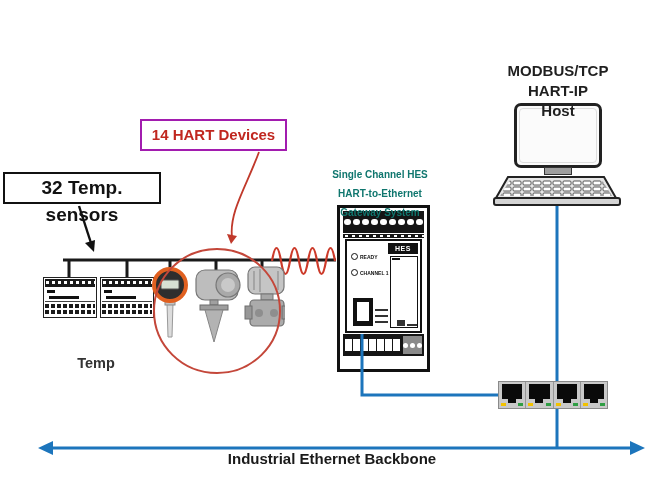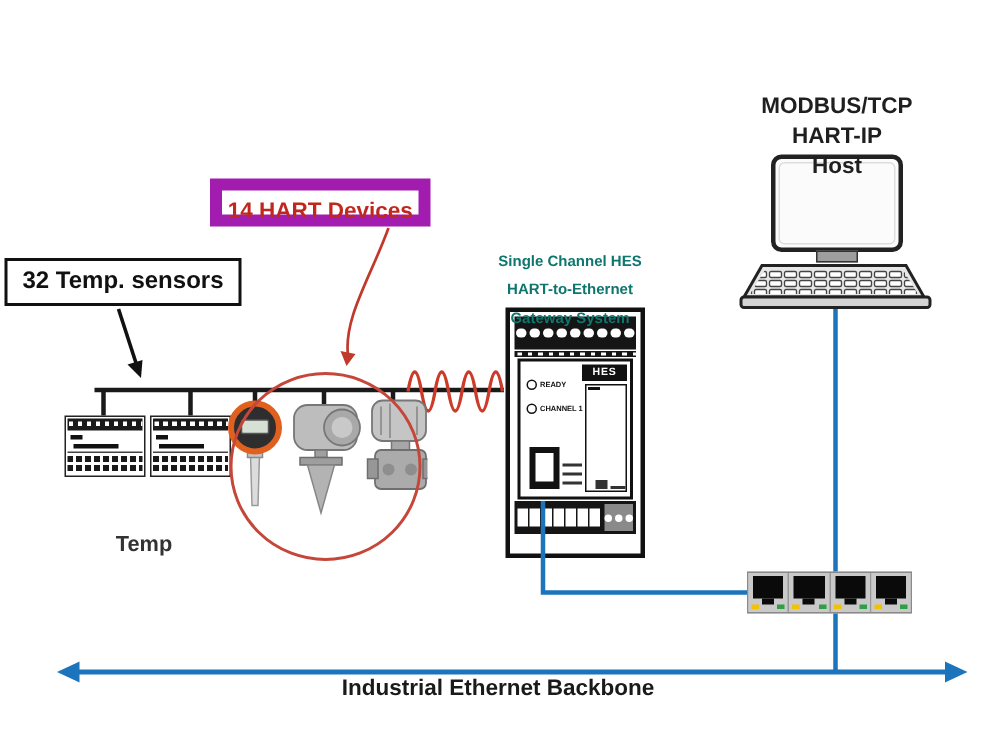--- a/index.html
+++ b/index.html
@@ -3,22 +3,22 @@
 <meta charset="utf-8">
 <style>
   * { margin:0; padding:0; box-sizing:border-box; }
   body { background:#fff; font-family:"Liberation Sans", sans-serif; }
   .canvas { position:relative; width:663px; height:490px; background:#fff; overflow:hidden; }
   svg.layer { position:absolute; left:0; top:0; width:663px; height:490px; }
   .z1{ z-index:1; } .z2{ z-index:2; position:absolute; } .z3{ z-index:3; }
 
   .callout { position:absolute; background:#fff; text-align:center; font-weight:bold; z-index:4; }
   .callout-black { left:3px; top:172px; width:158px; height:32px; border:2.5px solid #111;
-                   color:#111; font-size:16px; line-height:27px; }
-  .callout-red { left:140px; top:119px; width:147px; height:32px; border:8px solid #a21caf;
+                   color:#111; font-size:19px; line-height:27px; }
+  .callout-red { left:140px; top:119px; width:147px; height:32px; border:2px solid #a21caf;
                  color:#c0271f; font-size:15px; line-height:28px; }
   .title { position:absolute; text-align:center; font-weight:bold; white-space:pre-line; z-index:4;margin-top:28px; }
   .gw-title { left:288px; top:137px; width:184px; font-size:10px; line-height:19px; color:#0f766e; }
   .host-title { left:498px; top:33px; width:120px; font-size:15px; line-height:20px; color:#1f1f1f; }
   .tcms-label { left:60px; top:327px; width:72px; font-size:14.5px; color:#333; }
   .fd-label { left:160px; top:348px; width:114px; font-size:13.5px; line-height:16px; color:#3d3d3d; }
   .backbone-label { left:180px; top:422px; width:304px; font-size:15px; color:#1a1a1a; }
 
   
   .tcm { position:absolute; width:54px; height:41px; border:1.5px solid #222; background:#fff; z-index:2; }

